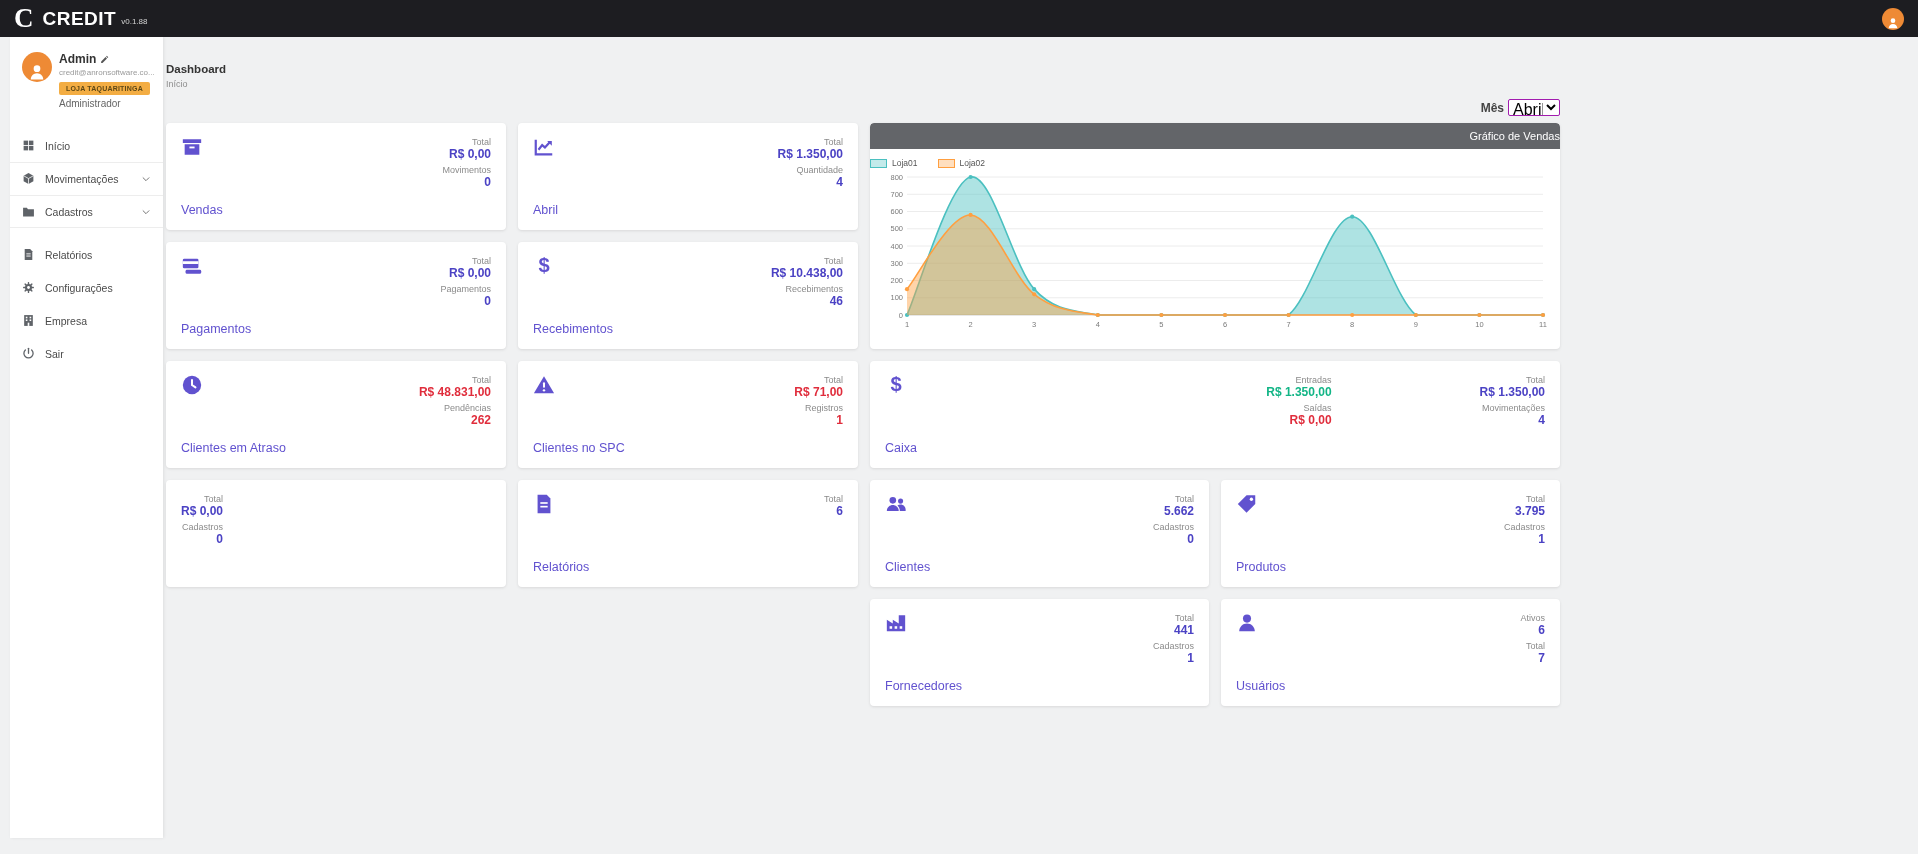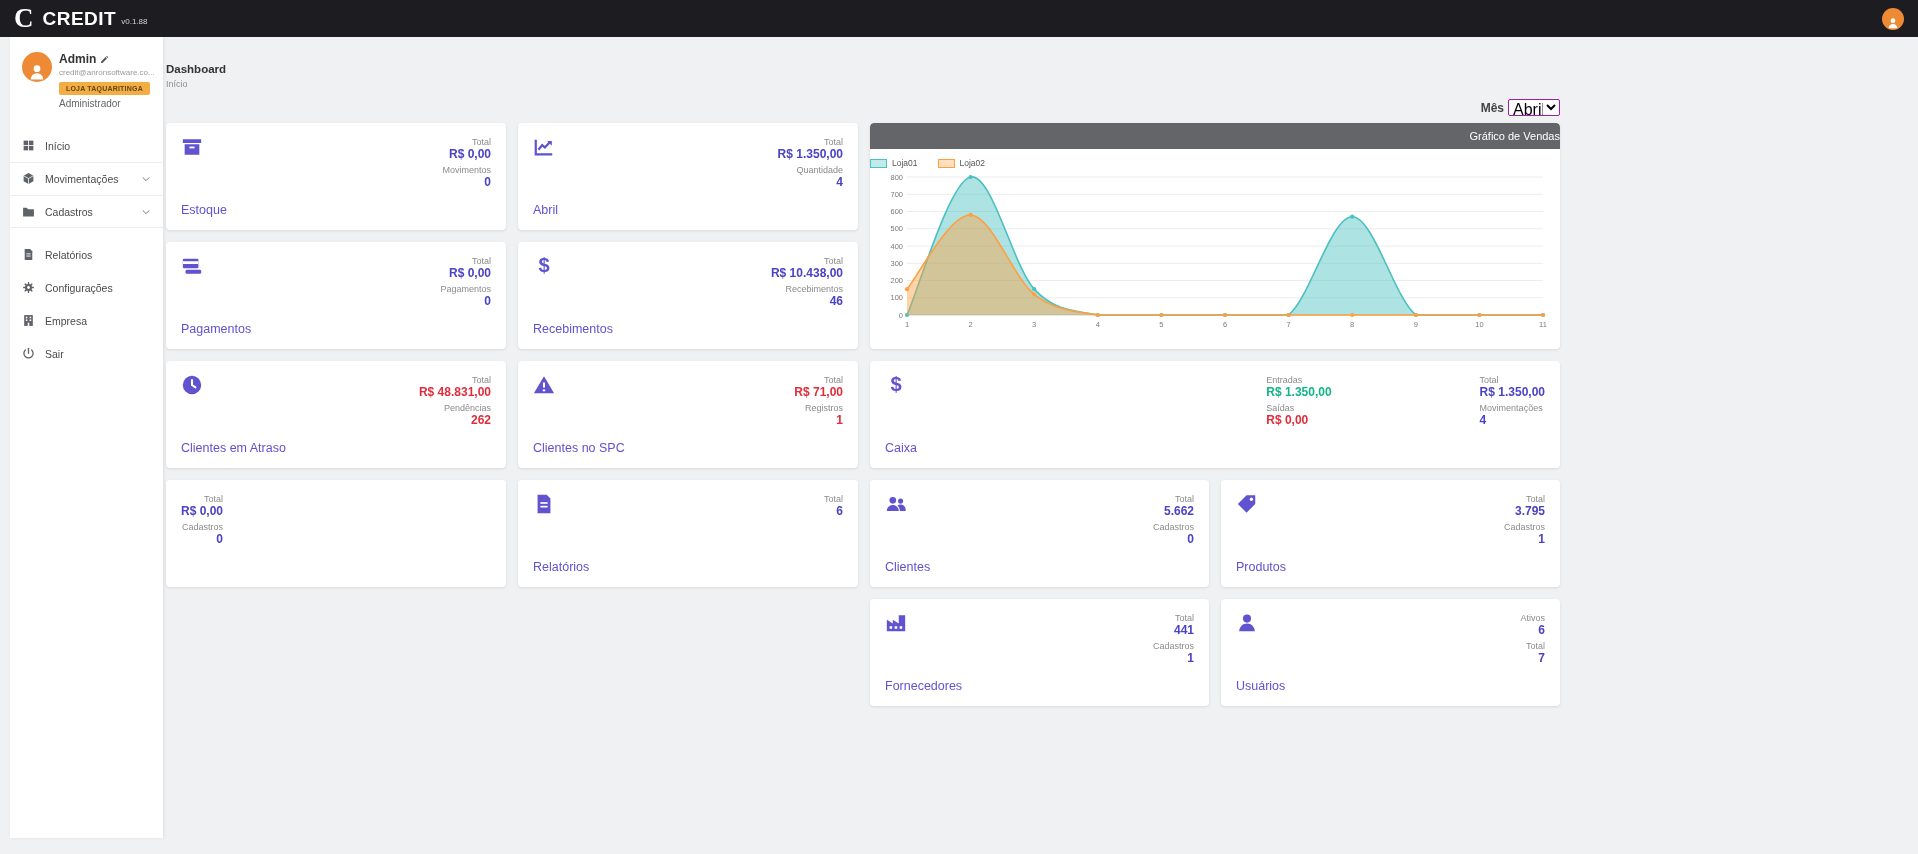--- a/index.html
+++ b/index.html
@@ -62,21 +62,21 @@
     height:107px; padding:13px 15px; display:flex; justify-content:space-between; cursor:pointer; }
   .card-left { display:flex; flex-direction:column; justify-content:space-between; }
   .card-icon svg { width:22px; height:22px; }
   .card-title { font-size:12.5px; color:#6152cf; }
   .card-stats { text-align:right; display:flex; flex-direction:column; justify-content:flex-start; }
   .stat-label { font-size:9px; color:#8b8b8b; line-height:12px; }
   .stat-value { font-size:12px; font-weight:bold; color:#4b42c4; line-height:13px; margin-bottom:3px; }
   .stat-value.red { color:#e02d3c; }
   .stat-value.green { color:#12b586; }
   .caixa-stats { display:flex; justify-content:flex-end; }
-  .caixa-stats .stack { text-align:left; }
+  .caixa-stats .stack { text-align:right; }
   .caixa-stats .stack.first { margin-right:148px; }
 
   
   .chart-card { background:#fff; border-radius:4px; box-shadow:0 1px 3px rgba(0,0,0,.10);
     height:226px; overflow:hidden; }
   .chart-header { height:26px; line-height:26px; background:#636569; color:#fff;
     text-align:right; font-size:11px; border-radius:4px 4px 0 0; }
   .chart-legend { display:flex; justify-content:flex-start; gap:20px; margin-top:9px; }
   .legend-item { display:inline-flex; align-items:center; gap:5px; font-size:8.5px; color:#555; cursor:pointer; }
   .legend-swatch { width:17px; height:9px; border:1px solid; display:inline-block; }
@@ -235,21 +235,21 @@
 
     <div class="col">
       <div class="card">
         <div class="card-left">
           <span class="card-icon">
             <svg viewBox="0 0 24 24" fill="#6152cf">
                 <path d="M2 3.5h20v4H2z M4 9h16v11.5H4z"></path>
                 <rect x="9.2" y="11.5" width="5.6" height="2" fill="#fff"></rect>
               </svg>
           </span>
-          <span class="card-title">Estoque</span>
+          <span class="card-title">Vendas</span>
         </div>
         <div class="card-stats">
           <span class="stat-label">Total</span>
           <span class="stat-value">R$ 0,00</span>
           <span class="stat-label">Movimentos</span>
           <span class="stat-value">0</span>
         </div>
       </div>
 
       <div class="card">

